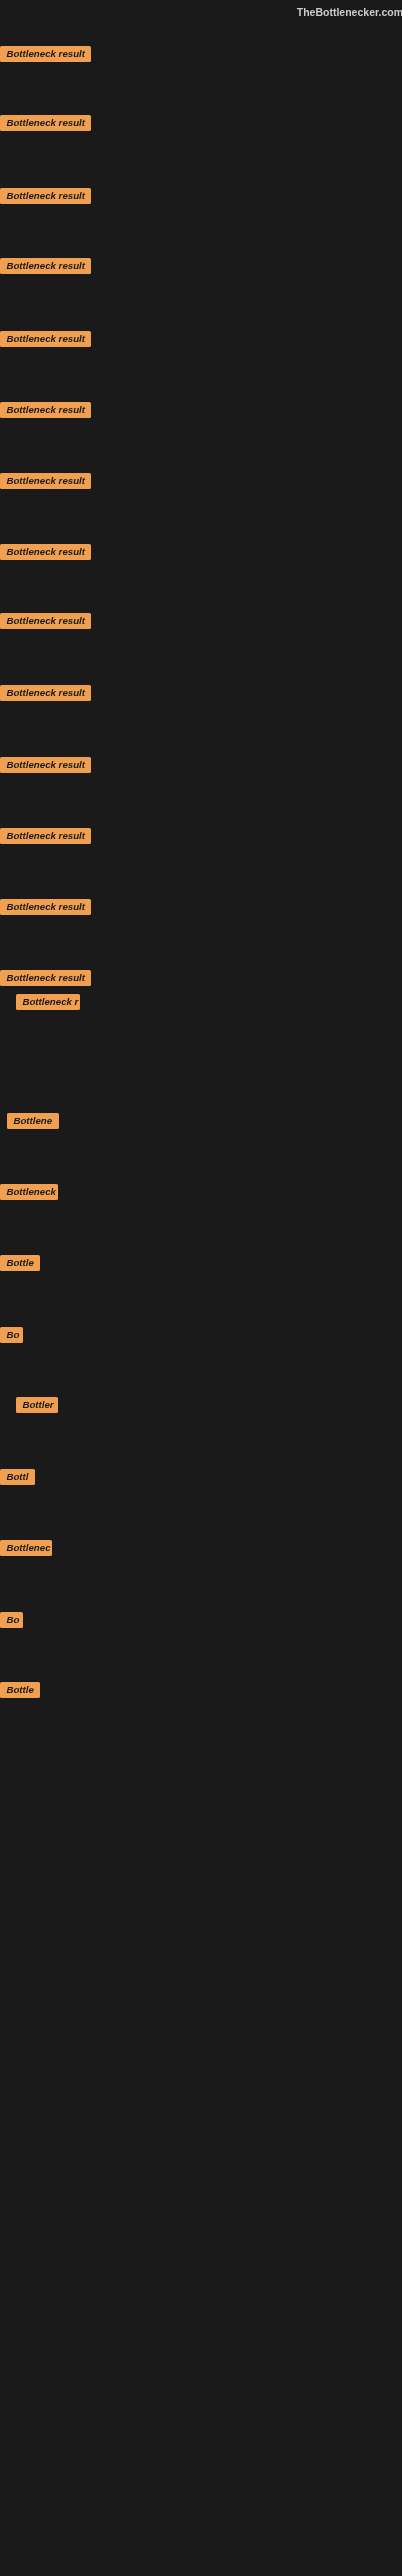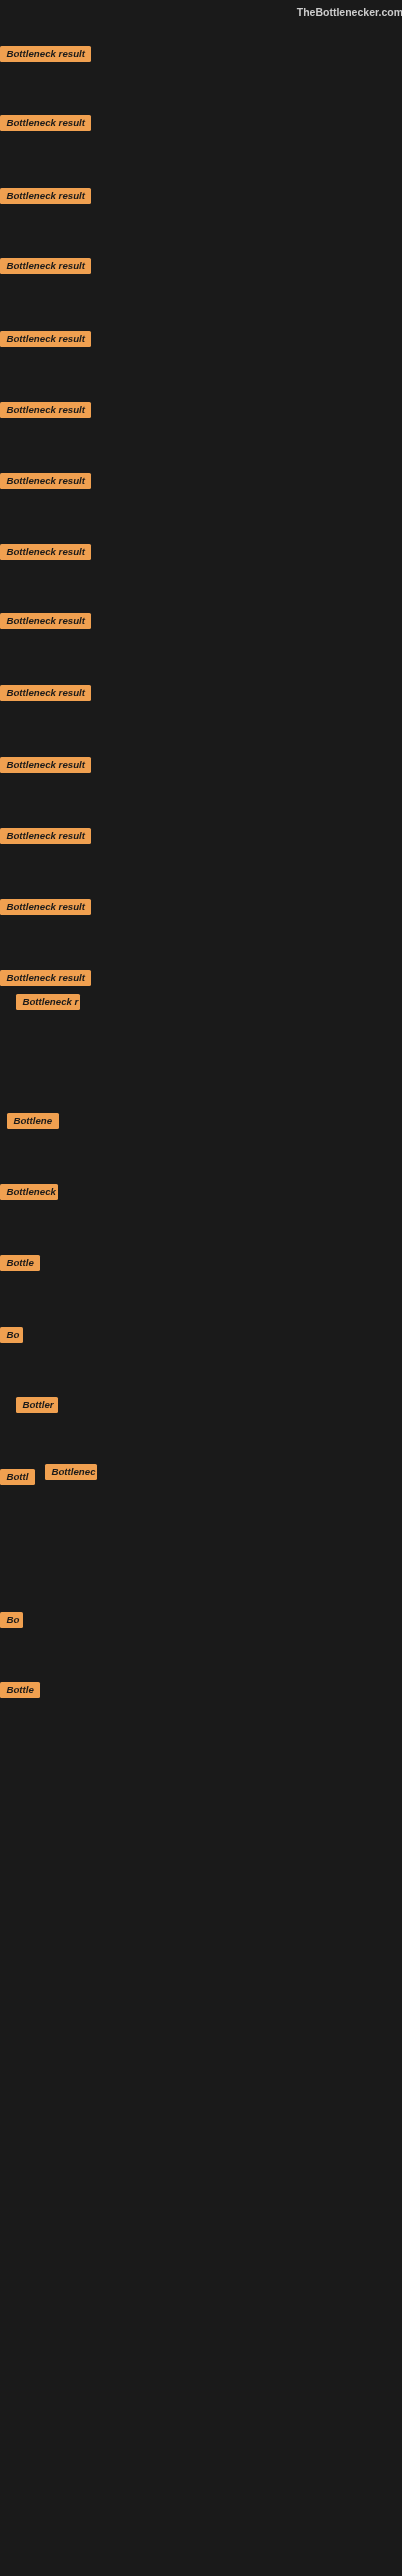--- a/index.html
+++ b/index.html
@@ -62,17 +62,17 @@
     <div class="badge-row" style="top: 828px; left: 0px;"><span class="bottleneck-badge" style="max-width: 97px;">Bottleneck result</span></div>
     <div class="badge-row" style="top: 899px; left: 0px;"><span class="bottleneck-badge" style="max-width: 97px;">Bottleneck result</span></div>
     <div class="badge-row" style="top: 970px; left: 0px;"><span class="bottleneck-badge" style="max-width: 93px;">Bottleneck result</span></div>
     <div class="badge-row" style="top: 994px; left: 0px; margin-left: 16px;"><span class="bottleneck-badge" style="max-width: 64px;">Bottleneck r</span></div>
     <div class="badge-row" style="top: 1113px; left: 0px; padding-left: 7px;"><span class="bottleneck-badge" style="max-width: 52px;">Bottlene</span></div>
     <div class="badge-row" style="top: 1184px; left: 0px;"><span class="bottleneck-badge" style="max-width: 58px;">Bottleneck</span></div>
     <div class="badge-row" style="top: 1255px; left: 0px;"><span class="bottleneck-badge" style="max-width: 42px;">Bottle</span></div>
     <div class="badge-row" style="top: 1327px; left: 0px;"><span class="bottleneck-badge" style="max-width: 22.5px;">Bo</span></div>
     <div class="badge-row" style="top: 1397px; left: 16px;"><span class="bottleneck-badge" style="max-width: 42px;">Bottler</span></div>
     <div class="badge-row" style="top: 1469px; left: 0px;"><span class="bottleneck-badge" style="max-width: 35px;">Bottl</span></div>
-    <div class="badge-row" style="top: 1464px; left: 0px; margin-left: 45px;"><span class="bottleneck-badge" style="max-width: 52px;">Bottlenec</span></div>
+    <div class="badge-row" style="top: 1540px; left: 0px;"><span class="bottleneck-badge" style="max-width: 52px;">Bottlenec</span></div>
     <div class="badge-row" style="top: 1612px; left: 0px;"><span class="bottleneck-badge" style="max-width: 22.5px;">Bo</span></div>
     <div class="badge-row" style="top: 1682px; left: 0px;"><span class="bottleneck-badge" style="max-width: 42px;">Bottle</span></div>
   </div>
 
 
 </body></html>

